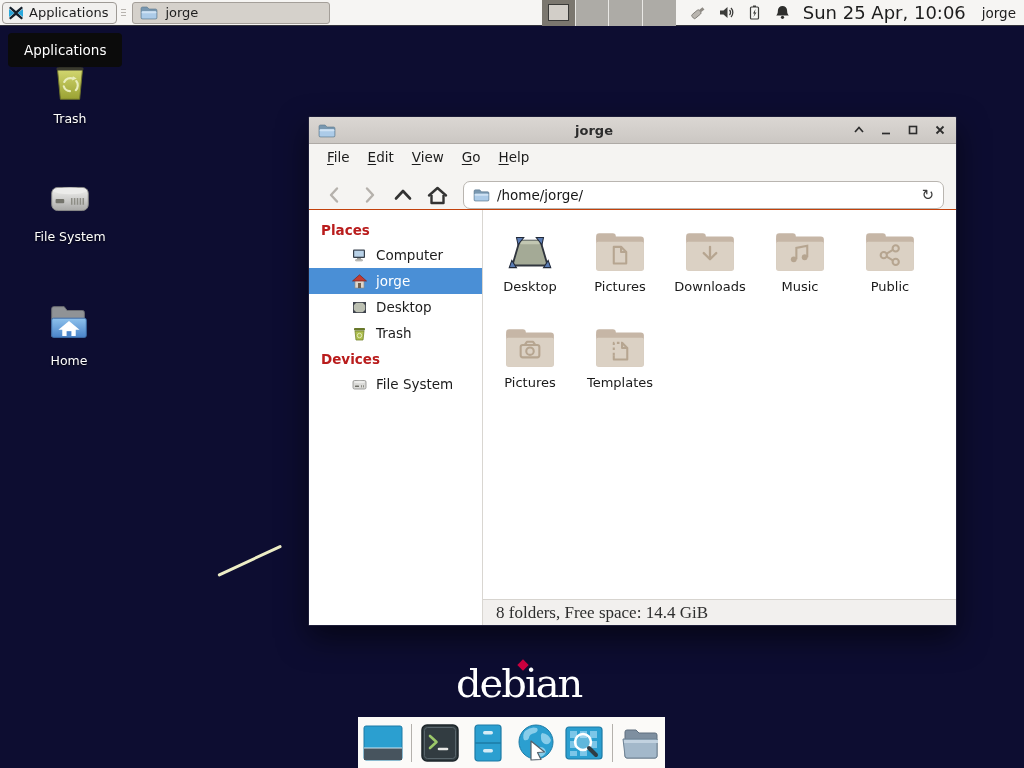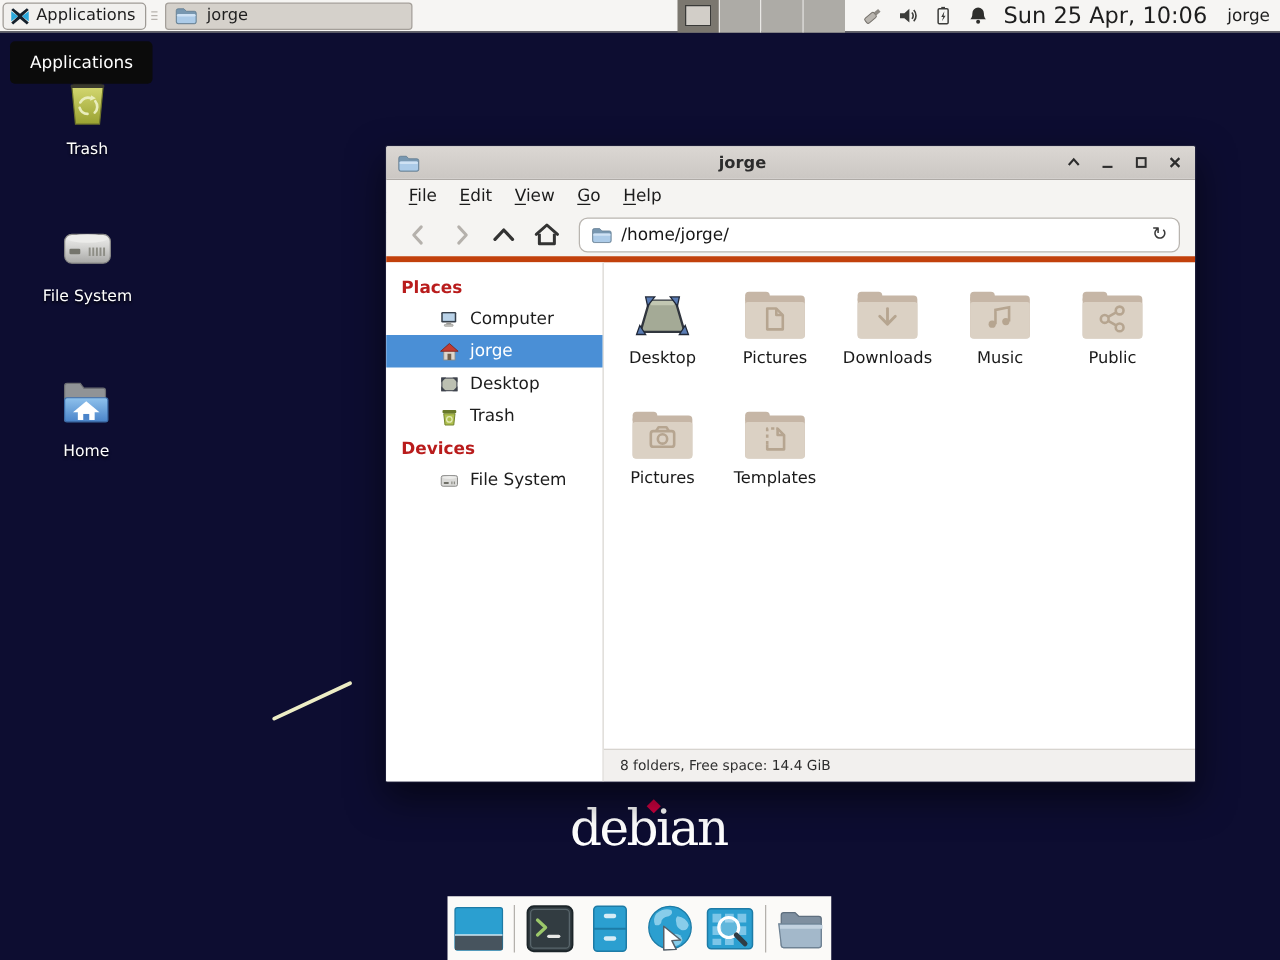--- a/index.html
+++ b/index.html
@@ -39,21 +39,21 @@
   .desk-icon .di-label { text-align:center; }
   .di-trash { left:24px; top:56px; }
   .di-fs    { left:24px; top:174px; }
   .di-home  { left:23px; top:298px; }
 
   
   .trail { position:absolute; left:218px; top:574px; width:70px; height:3px; background:#ededc6;
            border-radius:2px; transform:rotate(-25deg); transform-origin:left center; z-index:4; }
 
   
-  .debian { position:absolute; left:456px; top:640px; width:130px; height:50px; z-index:3; }
+  .debian { position:absolute; left:456px; top:660px; width:130px; height:50px; z-index:3; }
   .debian .word { font-family:"DejaVu Serif","Liberation Serif",serif; font-size:40px; color:#fff;
                   letter-spacing:-2px; }
   .debian .dot { position:absolute; left:63px; top:1px; width:8px; height:8px; background:#ce0040;
                  transform:rotate(45deg); }
 
   
   .dock { position:absolute; left:358px; bottom:0; width:307px; height:51px; background:#fbfaf8;
           display:flex; align-items:center; justify-content:center; gap:8px; z-index:10; }
   .dock .dsep { width:1px; height:38px; background:#b4b1ac; }
   .dock .dicon { width:40px; height:40px; display:flex; align-items:center; justify-content:center; }
@@ -63,42 +63,42 @@
             background:#f5f4f2; border:1px solid #1d1d38; border-radius:2px;
             box-shadow:0 12px 30px rgba(0,0,0,.55); display:flex; flex-direction:column; }
   .titlebar { height:27px; background:linear-gradient(#dbd7d3,#cbc7c3); border-bottom:1px solid #aeaaa6;
               display:flex; align-items:center; padding:0 9px; gap:8px; border-radius:2px 2px 0 0; }
   .titlebar .title { flex:1; text-align:center; font-size:13px; font-weight:bold; color:#2c2c2c; }
   .win-btns { display:flex; align-items:center; gap:13px; }
   .win-btn { width:14px; height:14px; display:flex; align-items:center; justify-content:center; }
   .menubar { height:26px; background:#f5f4f2; display:flex; align-items:center; padding:0 12px; gap:6px; }
   .menu-item { font-size:13.5px; color:#1c1c1c; padding:2px 6px; }
   .menu-item u { text-underline-offset:2px; }
-  .toolbar { height:40px; background:#f5f4f2; border-bottom:5px solid #c2410c; display:flex;
-             align-items:center; padding:0 12px; gap:6px; }
+  .toolbar { height:40px; background:#f5f4f2; border-bottom:1px solid #c2410c; display:flex;
+             align-items:flex-end; padding:0 12px; gap:6px; }
   .nav-btn { width:28px; height:28px; display:flex; align-items:center; justify-content:center; }
   .pathbar { flex:1; height:28px; margin-left:6px; background:#fff; border:1px solid #b9b5b0;
              border-radius:7px; display:flex; align-items:center; gap:7px; padding:0 9px; }
   .pathbar .path-text { flex:1; font-size:13.5px; color:#161616; }
   .reload { font-size:15px; color:#3a3a3a; line-height:1; }
 
   .win-body { flex:1; display:flex; min-height:0; background:#fff; }
   .sidepane { width:174px; background:#fff; border-right:1px solid #d9d6d1; padding-top:7px; }
   .sp-header { font-size:13.5px; font-weight:bold; color:#b91c1c; padding:5px 12px 4px 12px; }
   .sp-item { height:26px; display:flex; align-items:center; gap:8px; padding-left:42px;
              font-size:13.5px; color:#1c1c1c; }
   .sp-item.selected { background:#4a8fd6; color:#fff; }
 
   .right-pane { flex:1; display:flex; flex-direction:column; min-width:0; }
   .file-area { flex:1; padding:12px 0 0 2px; }
   .file-grid { display:grid; grid-template-columns:repeat(5,90px); grid-auto-rows:96px; }
   .tile { display:flex; flex-direction:column; align-items:center; gap:3px; padding-top:4px; }
   .tile .tile-label { font-size:13px; color:#1a1a1a; text-align:center; }
   .statusbar { height:26px; background:#f2f0ee; border-top:1px solid #d7d4cf; display:flex;
-               align-items:center; padding:0 13px; font-size:11px; color:#2e2e2e; }
+               align-items:center; padding:0 13px; font-size:17px; color:#2e2e2e;font-family:Liberation Serif, serif; }
 
   svg { display:block; }
 </style>
 </head>
 <body>
 
 <div class="panel">
   <div class="apps-btn">
     <span>
       <svg width="16" height="16" viewBox="0 0 16 16">

